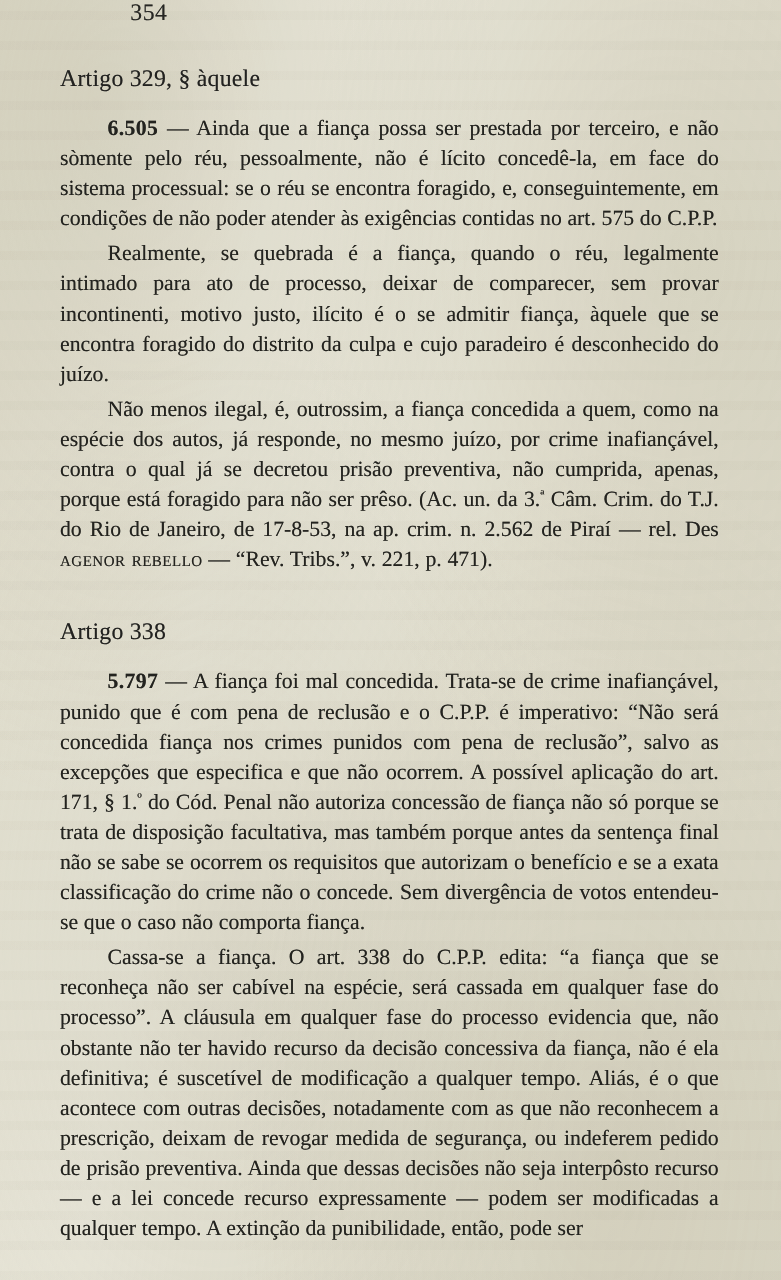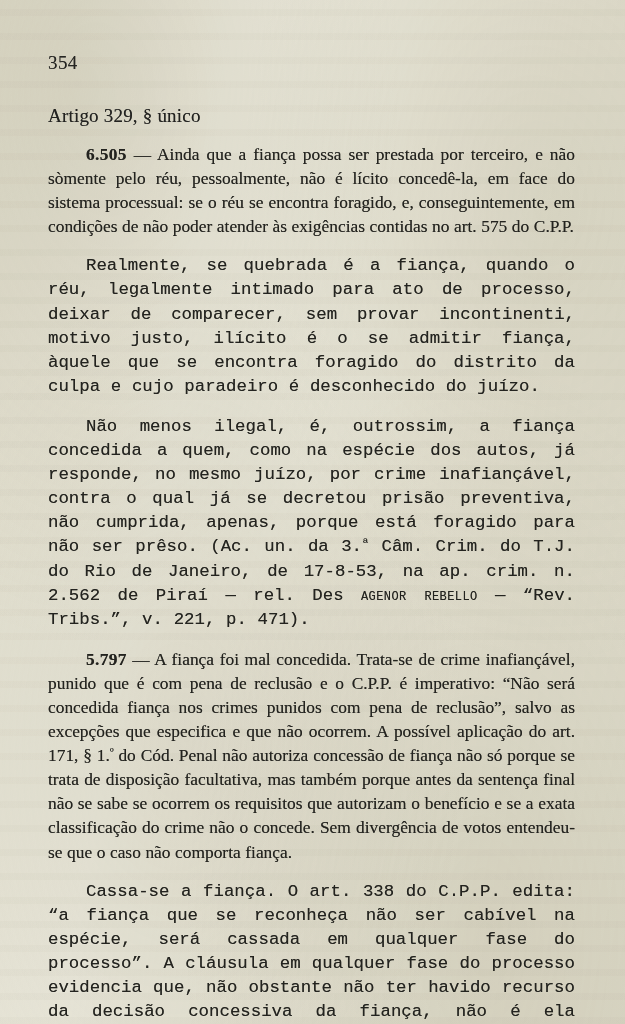--- a/index.html
+++ b/index.html
@@ -54,22 +54,22 @@
     left: 48px;
     top: 0;
     width: 527px;
     z-index: 4;
   }
 
   
   .runhead {
     display: flex;
     align-items: baseline;
-    margin-top: 52px;
     height: 22px;
+    text-align: right;
   }
   .folio {
     font-size: 19px;
     letter-spacing: 0.4px;
     color: #262623;
     width: 86px;
     flex: none;
   }
   .runhead-title {
     font-size: 15.5px;
@@ -101,22 +101,21 @@
     text-indent: 38px;
     margin: 0;
     color: #23231f;
     -webkit-font-smoothing: none;
     word-spacing: 0.2px;
   }
   .para.first-of-entry {
     margin-top: 15px;
   }
   .para.follow {
-    margin-top: 16px;
-    font-family: Liberation Mono, monospace;
+    margin-top: 4px;
   }
   .entry-num {
     font-weight: bold;
     letter-spacing: 0.3px;
   }
   .smallcaps {
     font-variant: small-caps;
     text-transform: lowercase;
     letter-spacing: 0.4px;
   }
@@ -135,36 +134,40 @@
 
 <div class="page">
   <div class="content">
 
     <div class="runhead">
       <span class="folio">354</span>
     </div>
 
     <div class="article-heading">
       <span class="word">Artigo</span>
-      <span>329, § único</span>
+      <span>329, § àquele</span>
     </div>
 
     <p class="para first-of-entry">
       <span class="entry-num">6.505</span>
       <span>— Ainda que a fiança possa ser prestada por terceiro, e não sòmente pelo réu, pessoalmente, não é lícito concedê-la, em face do sistema processual: se o réu se encontra foragido, e, conseguintemente, em condições de não poder atender às exigências contidas no art. 575 do C.P.P.</span>
     </p>
 
     <p class="para follow">
       <span>Realmente, se quebrada é a fiança, quando o réu, legalmente intimado para ato de processo, deixar de comparecer, sem provar incontinenti, motivo justo, ilícito é o se admitir fiança, àquele que se encontra foragido do distrito da culpa e cujo paradeiro é desconhecido do juízo.</span>
     </p>
 
     <p class="para follow">
       <span>Não menos ilegal, é, outrossim, a fiança concedida a quem, como na espécie dos autos, já responde, no mesmo juízo, por crime inafiançável, contra o qual já se decretou prisão preventiva, não cumprida, apenas, porque está foragido para não ser prêso.  (Ac. un. da 3.</span><span class="sup">ª</span><span> Câm. Crim. do T.J. do Rio de Janeiro, de 17-8-53, na ap. crim. n. 2.562 de Piraí — rel. Des </span><span class="smallcaps">Agenor Rebello</span><span> — “Rev. Tribs.”, v. 221, p. 471).</span>
     </p>
 
+    <div class="article-heading second">
+      <span class="word">Artigo</span>
+      <span>338</span>
+    </div>
 
     <p class="para first-of-entry">
       <span class="entry-num">5.797</span>
       <span>— A fiança foi mal concedida. Trata-se de crime inafiançável, punido que é com pena de reclusão e o C.P.P. é imperativo: “Não será concedida fiança nos crimes punidos com pena de reclusão”, salvo as excepções que especifica e que não ocorrem. A possível aplicação do art. 171, § 1.</span><span class="sup">º</span><span> do Cód. Penal não autoriza concessão de fiança não só porque se trata de disposição facultativa, mas também porque antes da sentença final não se sabe se ocorrem os requisitos que autorizam o benefício e se a exata classificação do crime não o concede.  Sem divergência de votos entendeu-se que o caso não comporta fiança.</span>
     </p>
 
     <p class="para follow">
       <span>Cassa-se a fiança.  O art. 338 do C.P.P. edita: “a fiança que se reconheça não ser cabível na espécie, será cassada em qualquer fase do processo”. A cláusula em qualquer fase do processo evidencia que, não obstante não ter havido recurso da decisão concessiva da fiança, não é ela definitiva; é suscetível de modificação a qualquer tempo. Aliás, é o que acontece com outras decisões, notadamente com as que não reconhecem a prescrição, deixam de revogar medida de segurança, ou indeferem pedido de prisão preventiva.  Ainda que dessas decisões não seja interpôsto recurso — e a lei concede recurso expressamente — podem ser modificadas a qualquer tempo.  A extinção da punibilidade, então, pode ser</span>
     </p>
 

